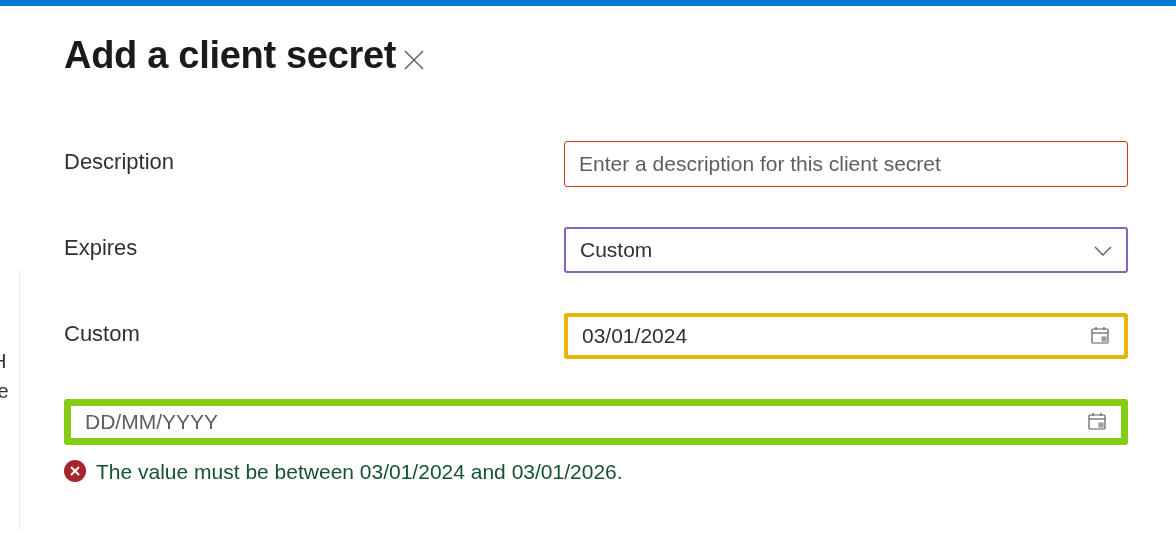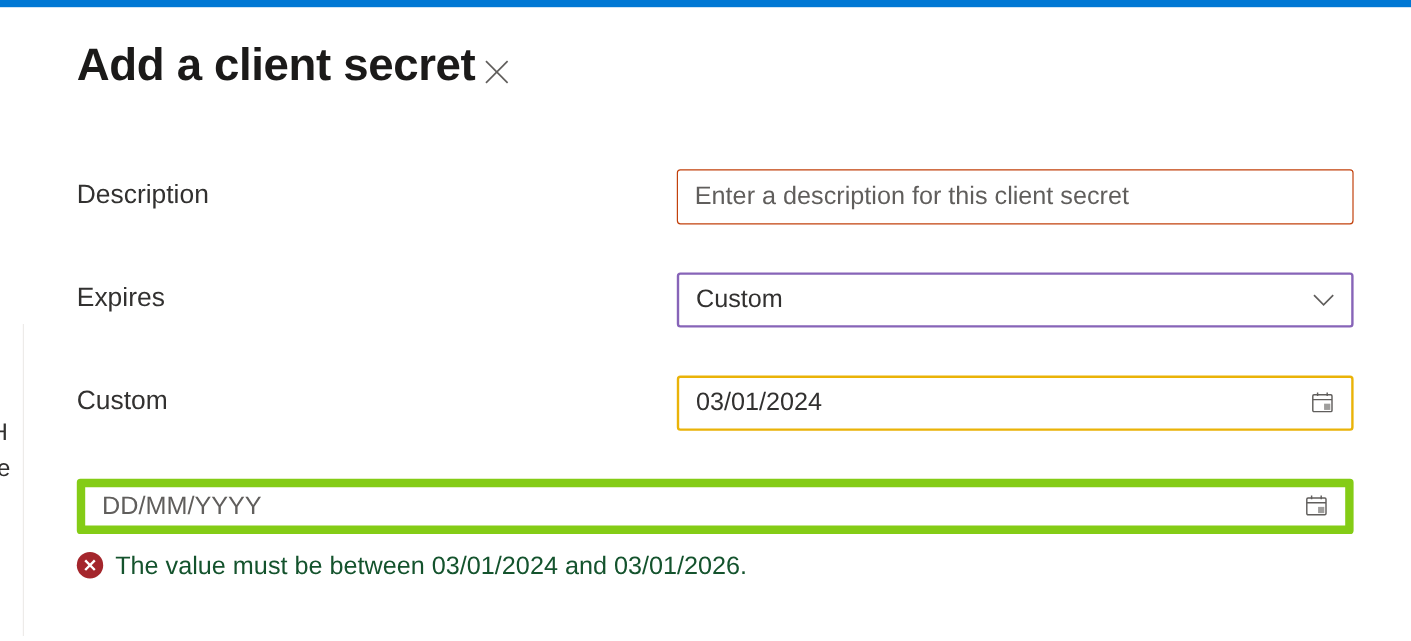--- a/index.html
+++ b/index.html
@@ -99,21 +99,21 @@
     .select-chevron {
       color: #605e5c;
     }
     .select-chevron svg {
       width: 18px;
       height: 12px;
     }
     .date-input-wrap {
       width: 100%;
       height: 46px;
-      border: 2px solid #eab308;
+      border: 4px solid #eab308;
       border-radius: 3px;
       display: flex;
       align-items: center;
       padding: 0 12px 0 14px;
       background: #ffffff;
       justify-content: space-between;
     }
     .date-input-wrap.error {
       border: 7px solid #84cc16;
     }

